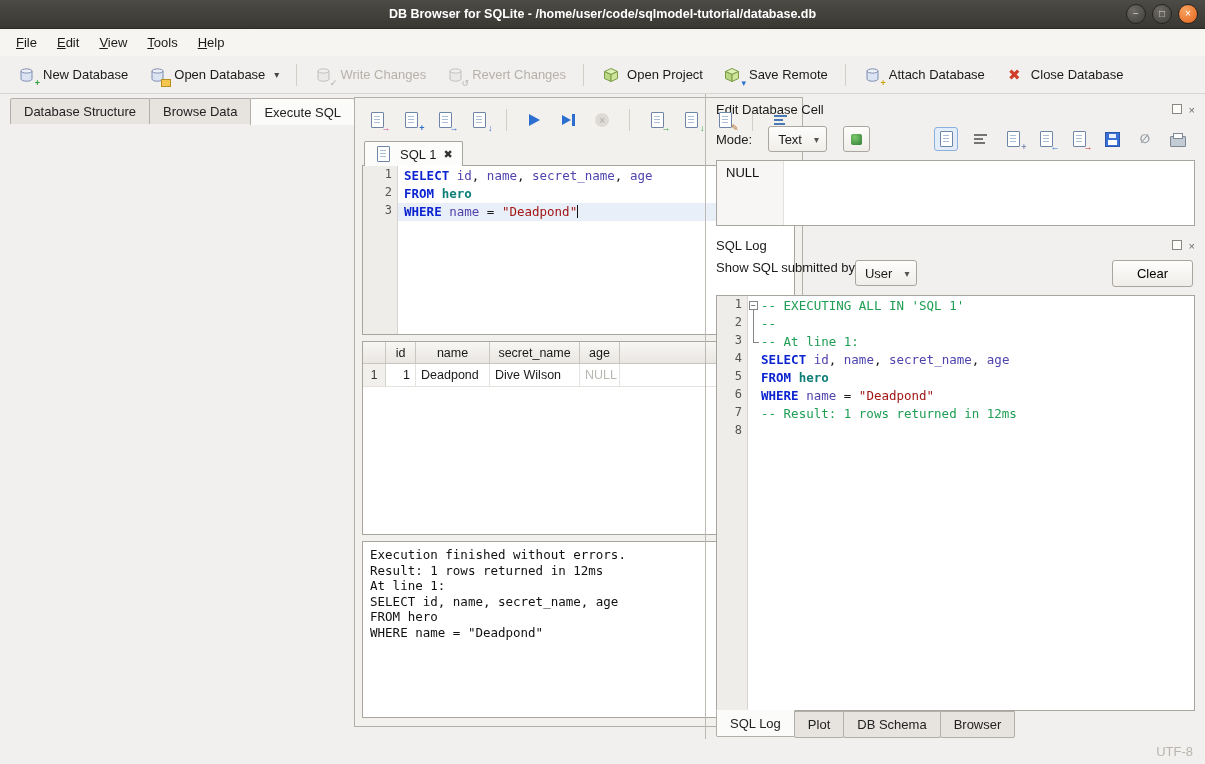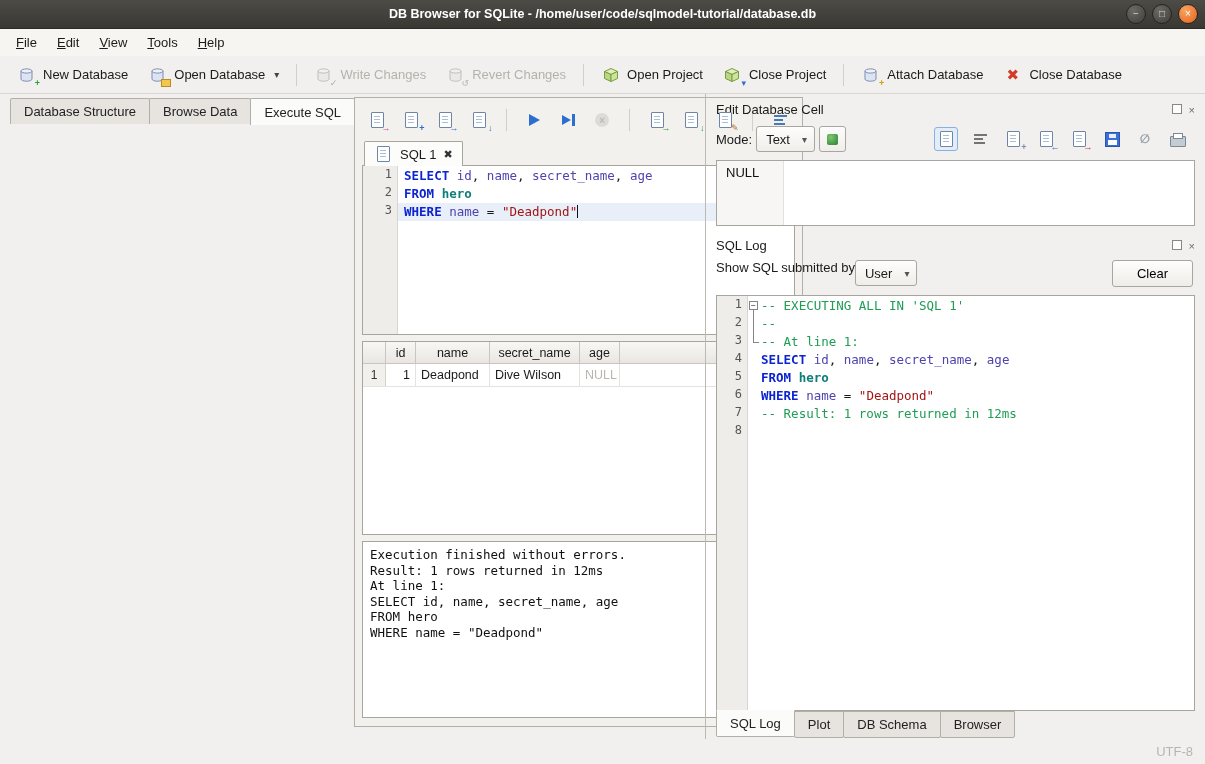--- a/index.html
+++ b/index.html
@@ -97,21 +97,21 @@
   .g-g{width:22px;flex:none;background:#f2f0ed;border-right:1px solid #d5d2cc;display:flex;align-items:center;justify-content:center;font-size:12px;color:#333;}
   .g-c{border-right:1px solid #e6e3df;display:flex;align-items:center;padding:0 5px;font-size:12.5px;box-sizing:border-box;}
   .g-c.num{justify-content:flex-end;}
   .g-c.null-val{color:#b9b6b1;}
 
   .messages{flex:1;margin-top:6px;background:#fff;border:1px solid #a8a49e;font:12.5px/15.5px "DejaVu Sans Mono",monospace;padding:5px 7px;white-space:pre;overflow:hidden;color:#111;min-height:0;}
 
   
   .dock-header{display:flex;align-items:center;height:26px;padding:0 10px;flex:none;}
   .dock-icons{margin-left:auto;display:flex;gap:7px;align-items:center;}
-  .mode-row{display:flex;align-items:center;gap:4px;padding:4px 10px 6px;flex:none;}
+  .mode-row{display:flex;align-items:center;gap:16px;padding:4px 10px 6px;flex:none;}
   .combo{position:relative;display:inline-flex;align-items:center;height:26px;padding:0 24px 0 9px;background:linear-gradient(#fdfdfc,#f0eeea);border:1px solid #aaa69f;border-radius:3px;box-sizing:border-box;}
   .combo .dd{position:absolute;right:7px;color:#555;font-size:10px;}
   .tglbtn{width:27px;height:26px;border:1px solid #aaa69f;border-radius:3px;background:linear-gradient(#fdfdfc,#f0eeea);display:inline-flex;align-items:center;justify-content:center;box-sizing:border-box;}
   .cell-icons{margin-left:auto;display:flex;gap:11px;align-items:center;padding-right:6px;}
   .cell-box{position:relative;margin:2px 10px 6px;height:64px;background:#fff;border:1px solid #a8a49e;flex:none;}
   .cell-strip{position:absolute;left:0;top:0;bottom:0;width:66px;background:#f7f6f4;border-right:1px solid #e4e2de;}
   .cell-text{position:absolute;left:9px;top:4px;color:#111;z-index:1;}
   .info-row{display:flex;align-items:flex-start;padding:6px 12px 6px 10px;flex:none;}
   .info-texts{display:flex;flex-direction:column;gap:8px;}
   .btn{height:27px;padding:0 24px;background:linear-gradient(#fdfdfc,#efede9);border:1px solid #aaa69f;border-radius:3px;font-size:13px;display:inline-flex;align-items:center;justify-content:center;font-family:inherit;}
@@ -209,21 +209,21 @@
       </div>
       <div class="tb-btn">
         <span class="icon">
           <svg width="16" height="16" viewBox="0 0 16 16">
             <polygon points="8,1.5 14.5,4.5 8,7.5 1.5,4.5" fill="#dff0b8" stroke="#7a9b44"></polygon>
             <polygon points="1.5,4.5 8,7.5 8,14.5 1.5,11.5" fill="#b9d785" stroke="#7a9b44"></polygon>
             <polygon points="14.5,4.5 8,7.5 8,14.5 14.5,11.5" fill="#cde49b" stroke="#7a9b44"></polygon>
           </svg>
           <span class="badge" style="color:#2d6fd0">▾</span>
         </span>
-        <span class="tb-label">Close Project</span>
+        <span class="tb-label">Save Remote</span>
       </div>
       <div class="tb-sep"></div>
       <div class="tb-btn">
         <span class="icon">
           <svg width="17" height="16" viewBox="0 0 17 16">
             <path d="M3 4v8c0 1.3 2.5 2.2 5.5 2.2S14 13.3 14 12V4" fill="#dce3f2" stroke="#7d8cb0"></path>
             <ellipse cx="8.5" cy="4" rx="5.5" ry="2.1" fill="#eef1f8" stroke="#7d8cb0"></ellipse>
           </svg>
           <span class="badge" style="color:#caa30c">+</span>
         </span>

